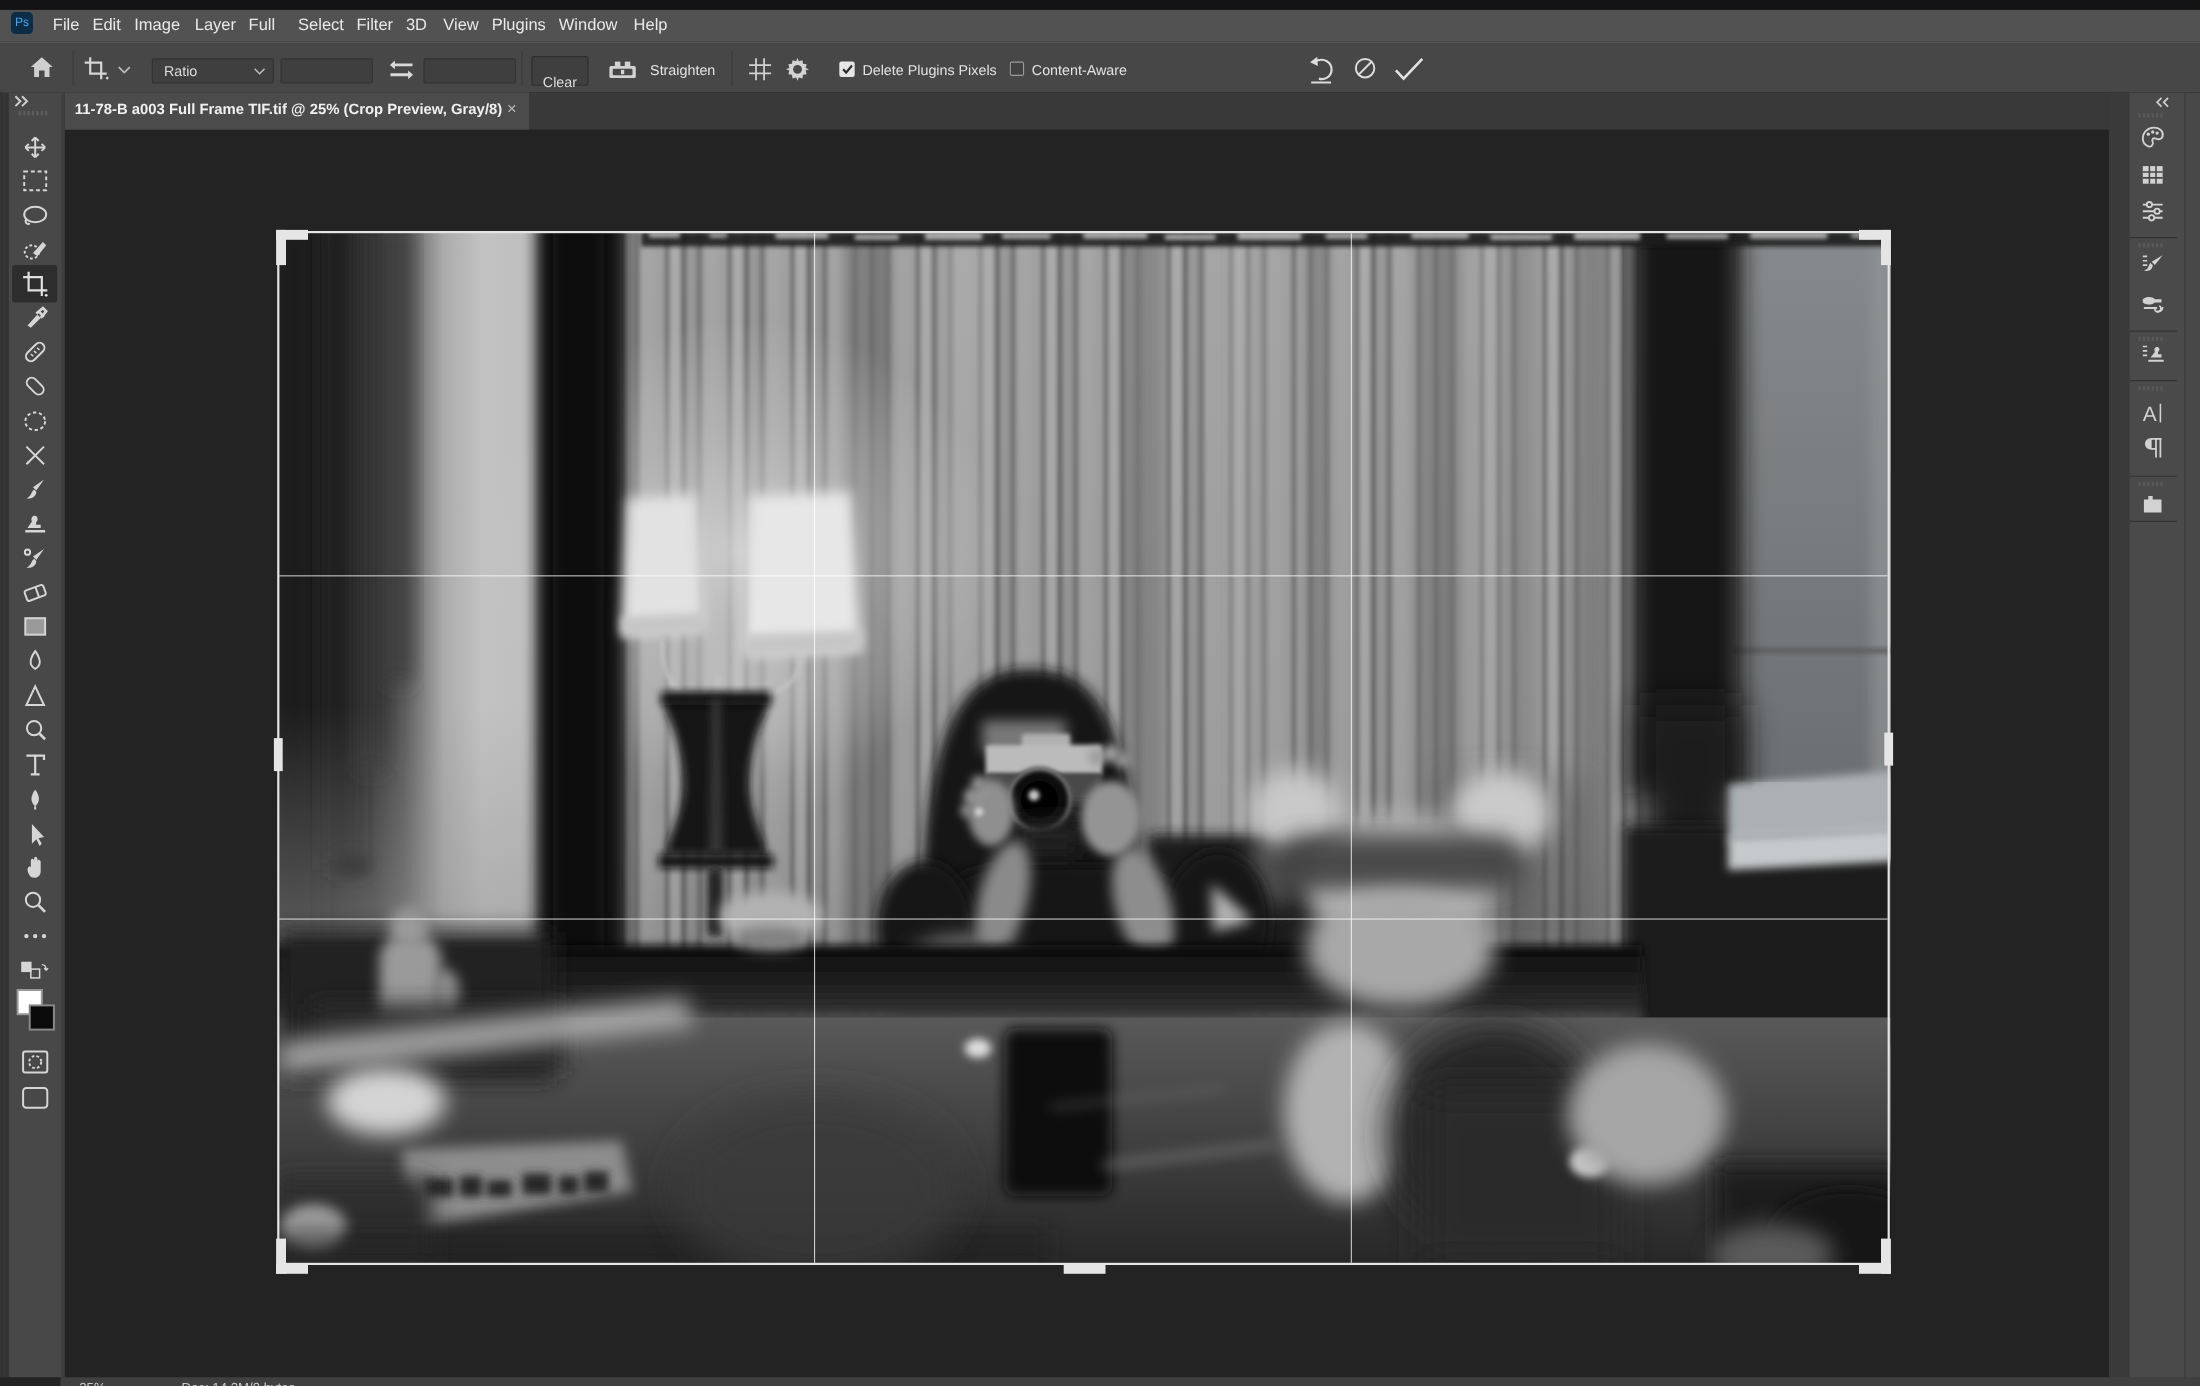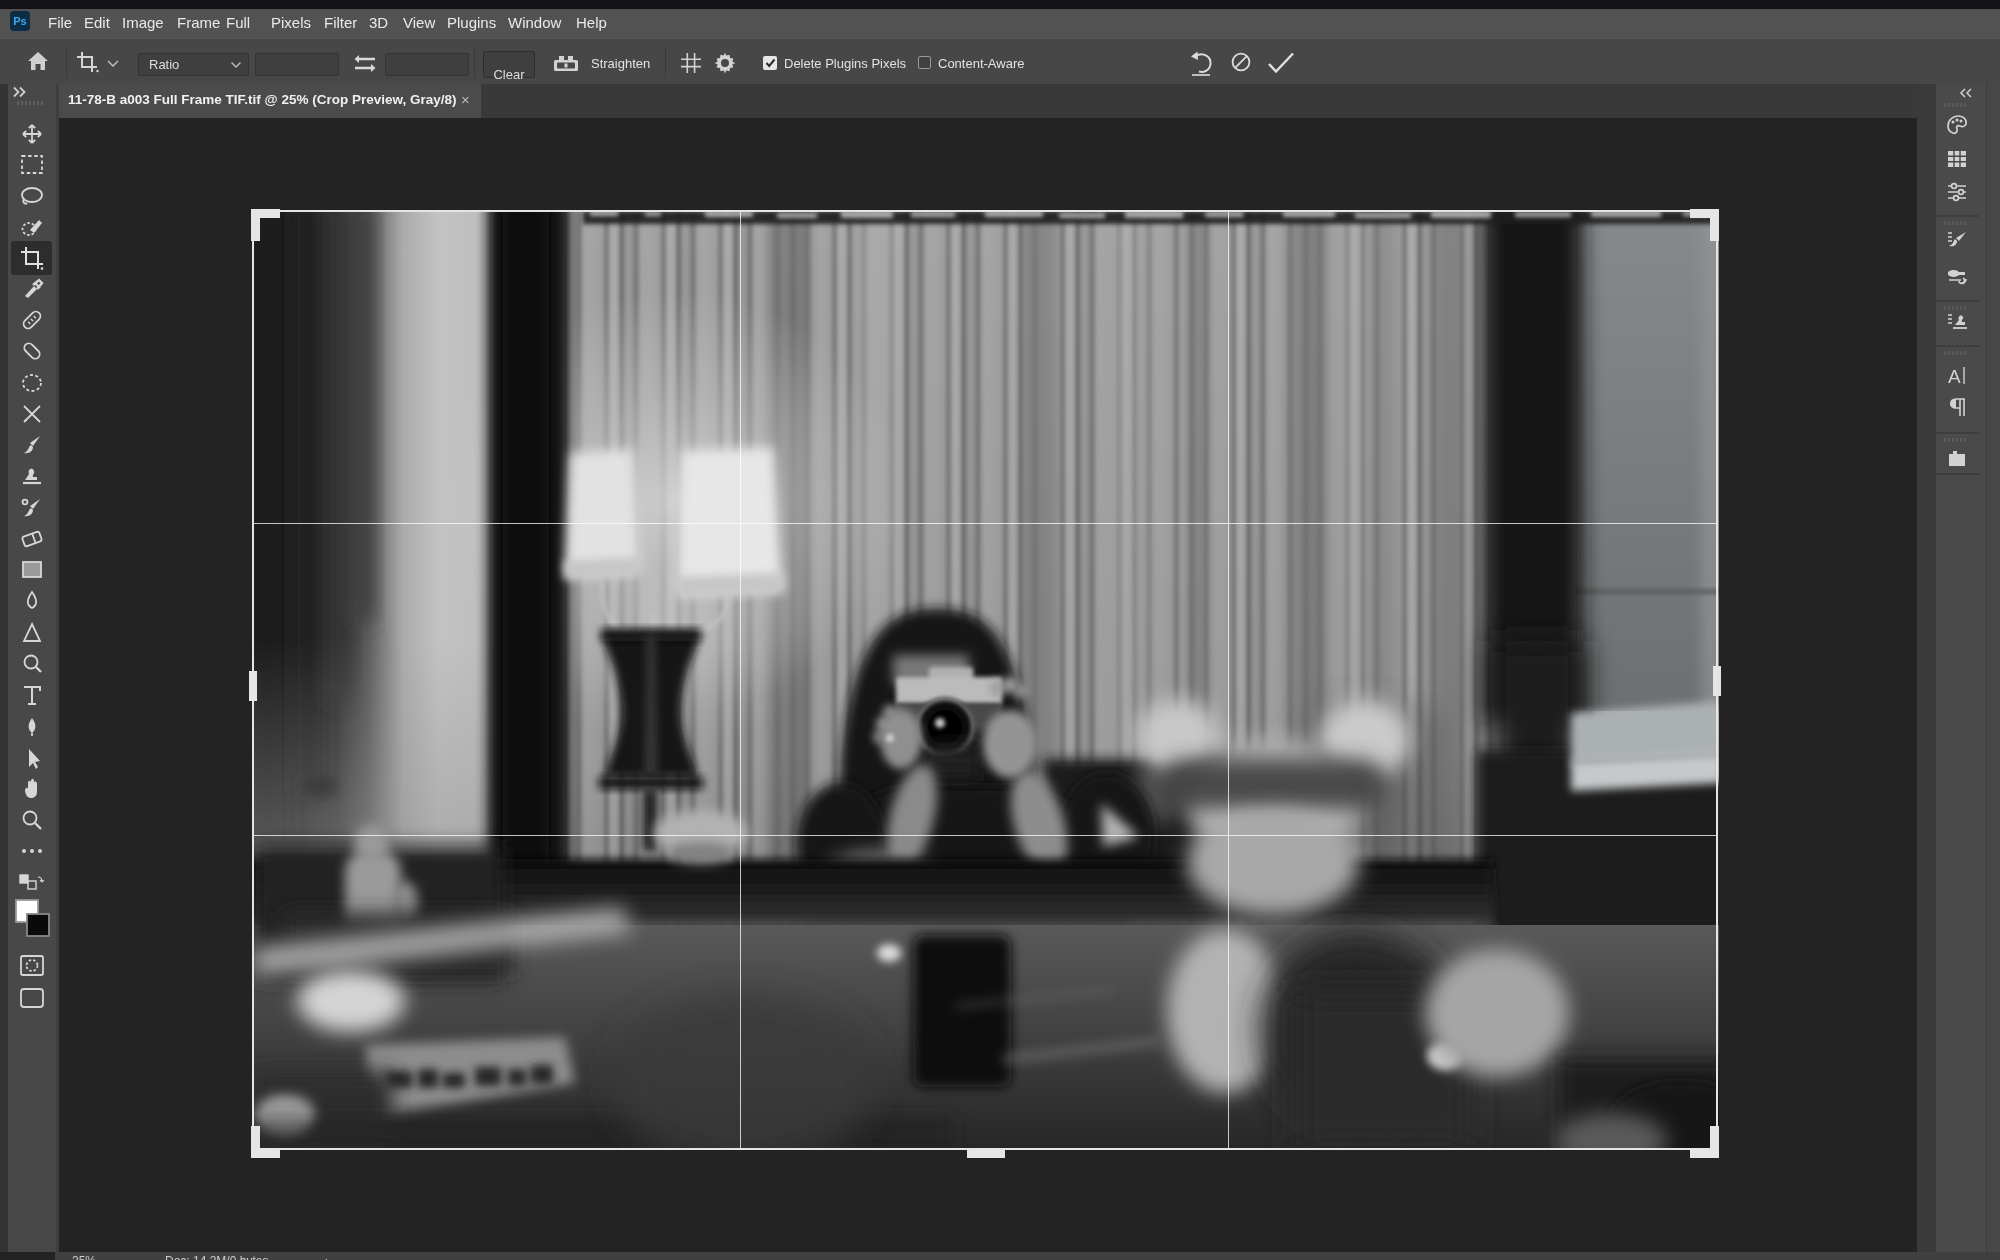--- a/index.html
+++ b/index.html
@@ -5,21 +5,21 @@
   * { margin:0; padding:0; box-sizing:border-box; }
   html,body { width:2000px; height:1260px; overflow:hidden; background:#232323;
     font-family:"Liberation Sans", sans-serif; }
   .abs { position:absolute; }
   #app { position:relative; width:2000px; height:1260px; }
   
   #titlebar { left:0; top:0; width:2000px; height:9px; background:#131316; }
   #menubar { left:0; top:9px; width:2000px; height:29px; background:#525252; color:#e9e9e9; }
   #menubar span.mi { position:absolute; top:5px; font-size:15px; }
   #pslogo { position:absolute; left:10px; top:2px; width:20px; height:20px; background:#0d2c45;
-    border-radius:4px; color:#41a7f0; font-size:11px; font-weight:bold; text-align:center; line-height:20px; }
+    border-radius:4px; color:#41a7f0; font-size:11px; font-weight:normal; text-align:center; line-height:20px; }
   #options { left:0; top:38px; width:2000px; height:46px; background:#474747; border-top:1px solid #555; }
   #tabrow { left:0; top:84px; width:2000px; height:34px; background:#393939;text-align:center; }
   #toolhead { left:0; top:84px; width:55px; height:34px; background:#474747; }
   #tab { position:absolute; left:55px; top:0; width:426px; height:34px; background:#4b4b4b; color:#f0f0f0; }
   #canvas { left:55px; top:118px; width:1862px; height:1134px; background:#232323; overflow:hidden; }
   #toolbar { left:0; top:84px; width:55px; height:1168px; background:#484848; border-left:4px solid #333;
     border-right:2px solid #3e3e3e; }
   #rightzone { left:1917px; top:84px; width:83px; height:1176px; }
   #statusbar { left:55px; top:1252px; width:1945px; height:8px; background:#404040; overflow:hidden; color:#cccccc; }
   
@@ -35,23 +35,23 @@
 </head>
 <body>
 <div id="app">
   <div id="titlebar" class="abs"></div>
 
   <div id="menubar" class="abs">
     <div id="pslogo">Ps</div>
     <span class="mi" style="left:48px">File</span>
     <span class="mi" style="left:84px">Edit</span>
     <span class="mi" style="left:122px">Image</span>
-    <span class="mi" style="left:177px">Frame</span>
+    <span class="mi" style="left:177px">Layer</span>
     <span class="mi" style="left:226px">Full</span>
-    <span class="mi" style="left:271px">Pixels</span>
+    <span class="mi" style="left:271px">Select</span>
     <span class="mi" style="left:324px">Filter</span>
     <span class="mi" style="left:369px">3D</span>
     <span class="mi" style="left:403px">View</span>
     <span class="mi" style="left:447px">Plugins</span>
     <span class="mi" style="left:508px">Window</span>
     <span class="mi" style="left:576px">Help</span>
   </div>
 
   <div id="options" class="abs">
     

